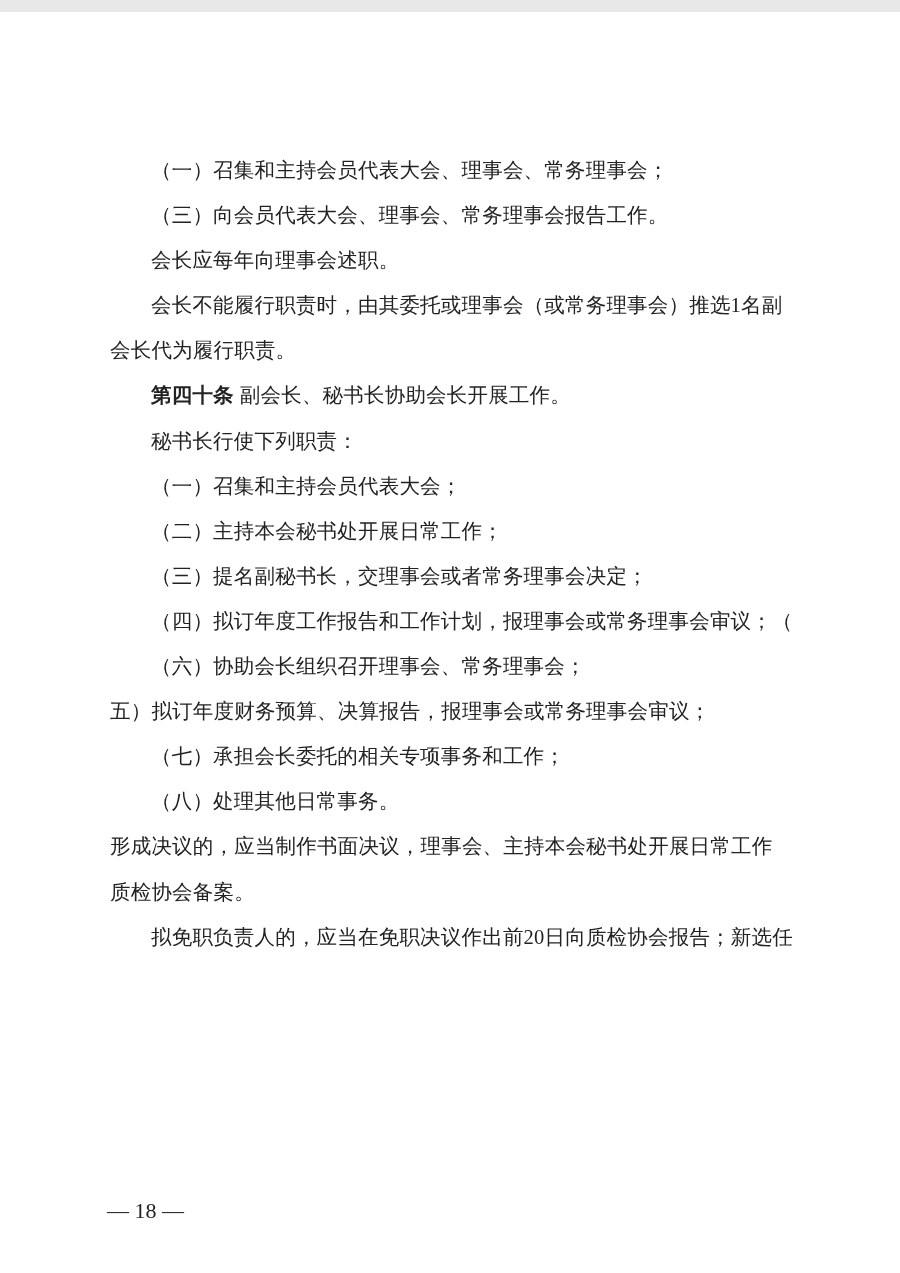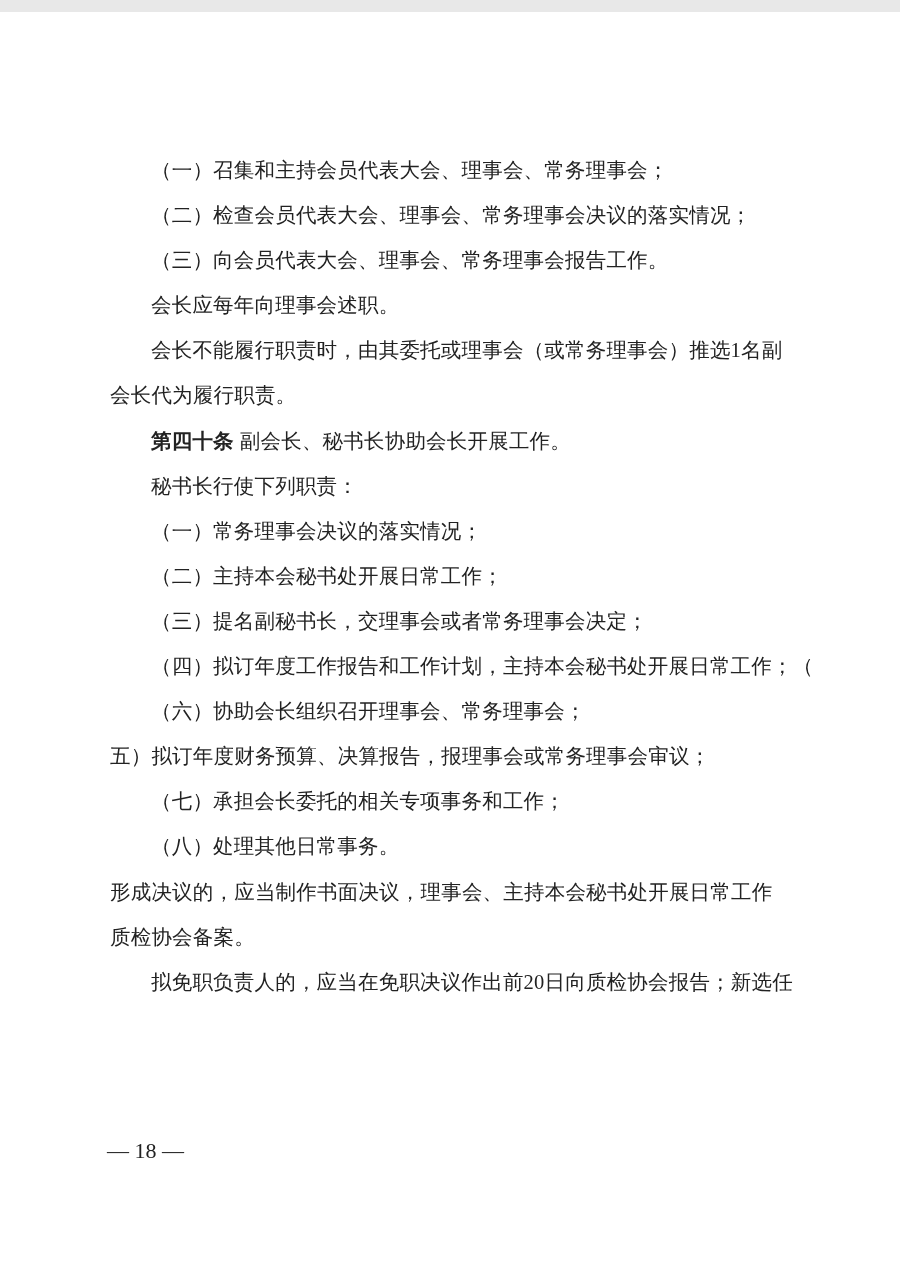--- a/index.html
+++ b/index.html
@@ -35,45 +35,44 @@
   .indent {
     padding-left: 41px;
   }
   .article-no {
     font-weight: 700;
     margin-right: 6px;
   }
   .page-footer {
     position: absolute;
     left: 107px;
-    top: 1124px;
+    top: 1184px;
     height: 30px;
     line-height: 30px;
     font-size: 22px;
     color: #222222;
     white-space: nowrap;
   }
 </style>
 </head>
 <body>
 
 <div class="page">
   <div class="doc-body">
     <p class="line indent">（一）召集和主持会员代表大会、理事会、常务理事会；</p>
-    <p class="line indent">（二）检查会员代表大会、理事会、常务理事会决议的落实情况；</p>
     <p class="line indent">（三）向会员代表大会、理事会、常务理事会报告工作。</p>
     <p class="line indent">会长应每年向理事会述职。</p>
     <p class="line indent">会长不能履行职责时，由其委托或理事会（或常务理事会）推选1名副</p>
     <p class="line">会长代为履行职责。</p>
     <p class="line indent"><span class="article-no">第四十条</span><span>副会长、秘书长协助会长开展工作。</span></p>
     <p class="line indent">秘书长行使下列职责：</p>
-    <p class="line indent">（一）常务理事会决议的落实情况；</p>
+    <p class="line indent">（一）召集和主持会员代表大会；</p>
     <p class="line indent">（二）主持本会秘书处开展日常工作；</p>
     <p class="line indent">（三）提名副秘书长，交理事会或者常务理事会决定；</p>
-    <p class="line indent">（四）拟订年度工作报告和工作计划，主持本会秘书处开展日常工作；（</p>
+    <p class="line indent">（四）拟订年度工作报告和工作计划，报理事会或常务理事会审议；（</p>
     <p class="line indent">（六）协助会长组织召开理事会、常务理事会；</p>
     <p class="line">五）拟订年度财务预算、决算报告，报理事会或常务理事会审议；</p>
     <p class="line indent">（七）承担会长委托的相关专项事务和工作；</p>
     <p class="line indent">（八）处理其他日常事务。</p>
     <p class="line">形成决议的，应当制作书面决议，理事会、主持本会秘书处开展日常工作</p>
     <p class="line">质检协会备案。</p>
     <p class="line indent">拟免职负责人的，应当在免职决议作出前20日向质检协会报告；新选任</p>
   </div>
   <div class="page-footer">— 18 —</div>
 </div>

